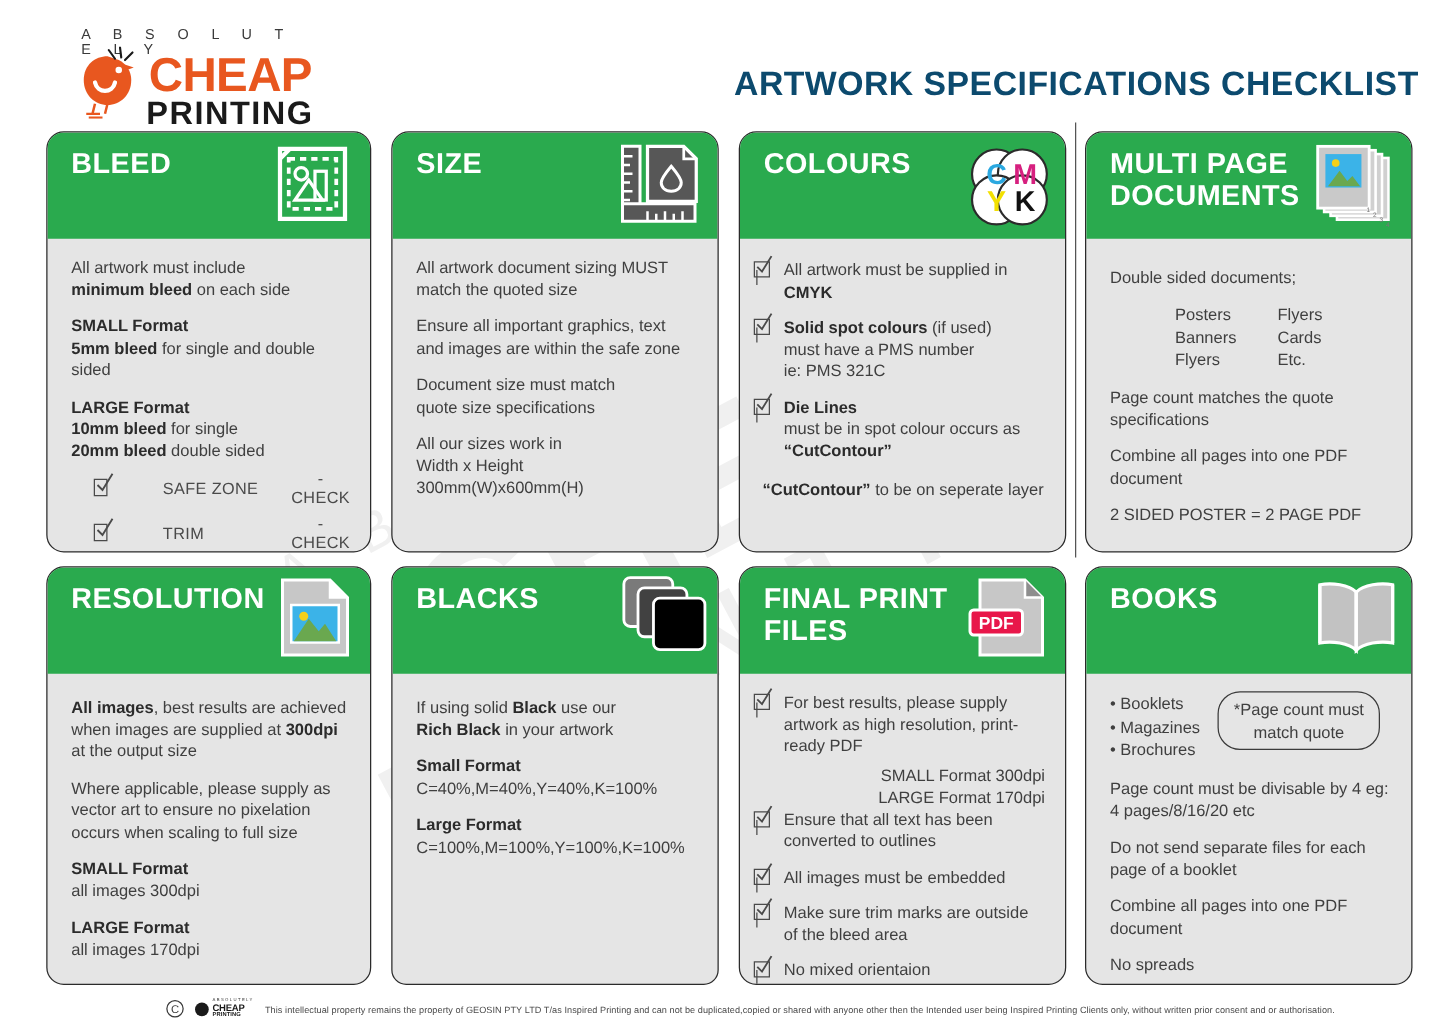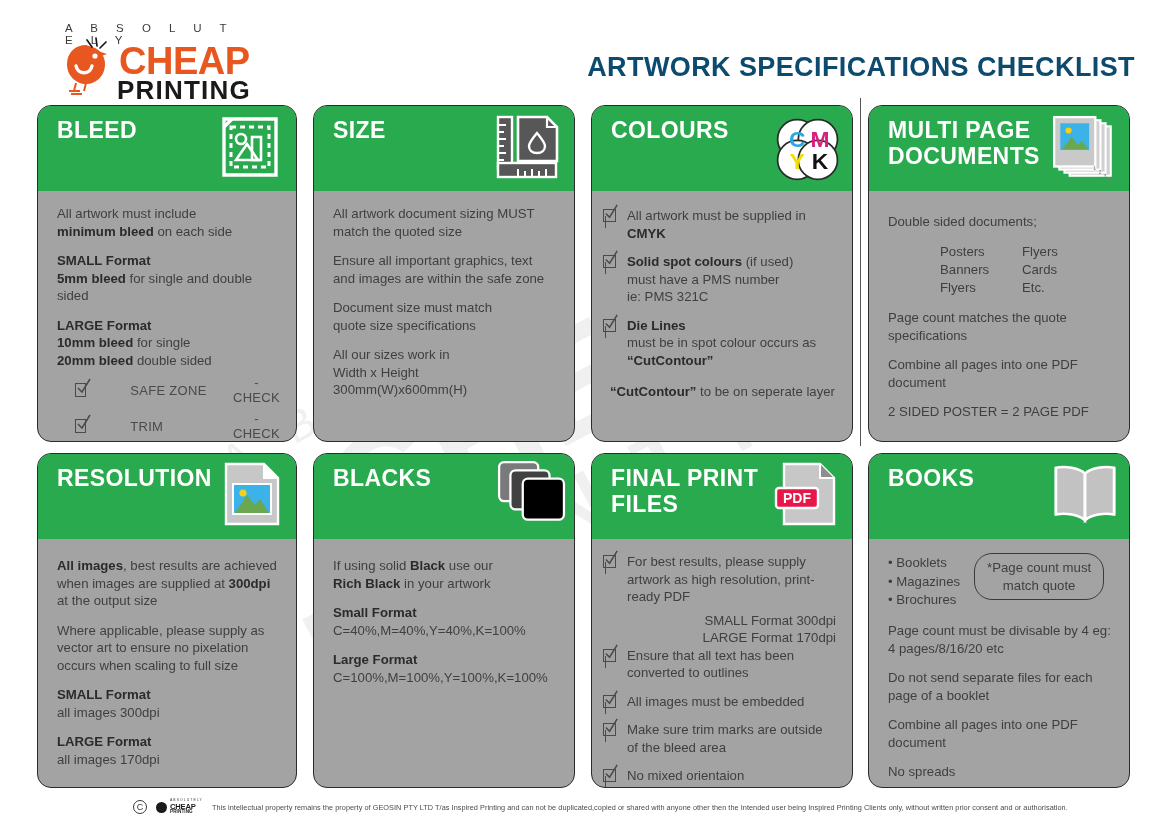--- a/index.html
+++ b/index.html
@@ -48,21 +48,21 @@
 
   
   .grid { position: absolute; left: 0; top: 98px; width: 1165px; height: 700px; z-index: 2; }
   .divider {
     position: absolute; left: 860px; top: 0px; width: 1px; height: 348px;
     background: #555; z-index: 2;
   }
 
   .card {
     position: absolute;
-    background: #a3a3a3;
+    background: #e5e5e5;
     border: 1.6px solid #2b2b2b;
     border-radius: 14px;
     overflow: hidden;
     z-index: 3;
   }
   .card-head {
     position: relative;
     background: #2aaa4e;
     height: 85px;
     padding: 12px 14px 0 19px;
@@ -372,21 +372,21 @@
           <b>SMALL Format</b><br>
           <span>all images 300dpi</span>
         </div>
         <div class="txt">
           <b>LARGE  Format</b><br>
           <span>all images 170dpi</span>
         </div>
       </div>
     </div>
 
-    <div class="card" style="left:313px; top:355px; width:262px; height:335px;">
+    <div class="card" style="left:313px; top:355px; width:262px; height:335px;border-radius:12px;">
       <div class="card-head">
         <div class="card-title">BLACKS</div>
         <svg class="card-head-icon" viewBox="0 0 68 68" style="right:6px;top:6px;width:74px;height:70px;">
           <rect x="3" y="2" width="38" height="38" rx="5" fill="#7a7a7a" stroke="#ffffff" stroke-width="2.2"></rect>
           <rect x="14" y="10" width="38" height="38" rx="5" fill="#414141" stroke="#ffffff" stroke-width="2.2"></rect>
           <rect x="26" y="18" width="40" height="40" rx="5" fill="#000000" stroke="#ffffff" stroke-width="2.2"></rect>
         </svg>
       </div>
       <div class="card-body" style="padding-top:18px;">
         <div class="txt">

